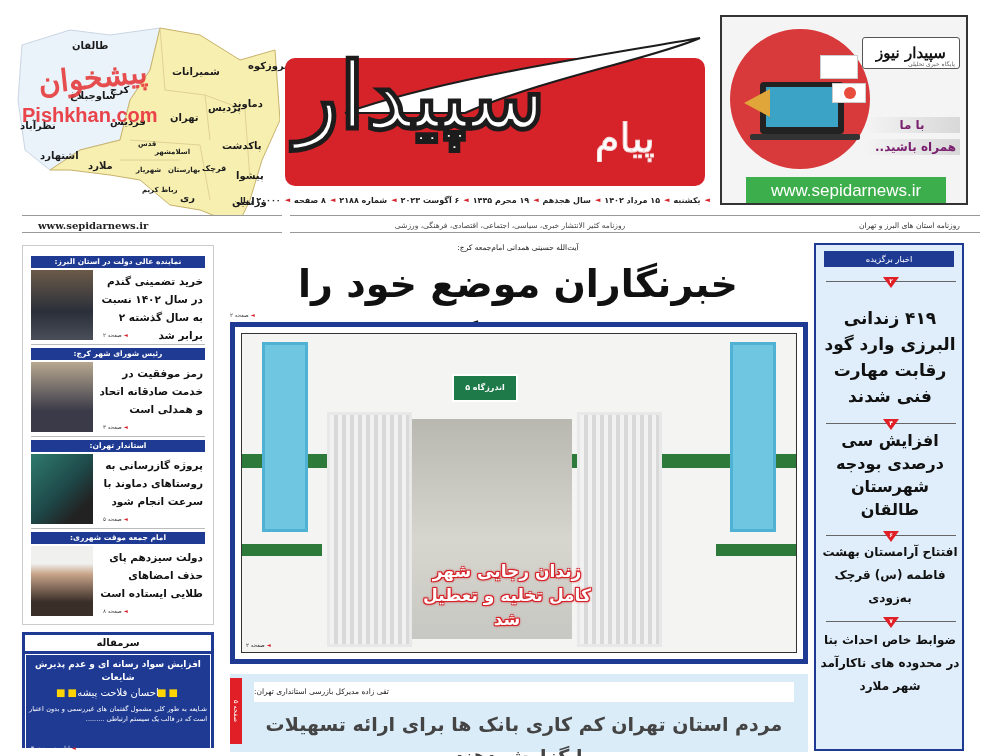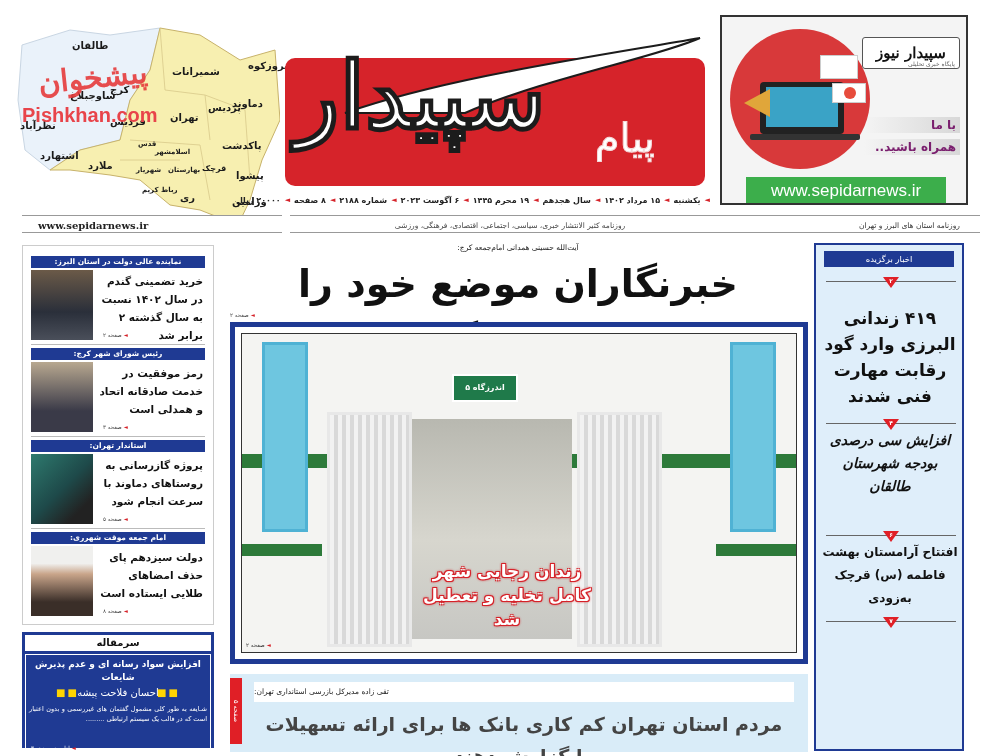--- a/index.html
+++ b/index.html
@@ -30,21 +30,21 @@
   #ad .laptop { position: absolute; left: 38px; top: 65px; width: 84px; height: 52px; background: #222; border-radius: 4px; }
   #ad .screen { position: absolute; left: 44px; top: 70px; width: 72px; height: 40px; background: #3aa3c6; }
   #ad .laptop-base { position: absolute; left: 28px; top: 117px; width: 110px; height: 6px; background: #333; border-radius: 2px; }
   #ad .card1 { position: absolute; left: 98px; top: 38px; width: 38px; height: 24px; background: #fff; border: 1px solid #ccc; }
   #ad .card2 { position: absolute; left: 110px; top: 66px; width: 34px; height: 20px; background: #fff; border: 1px solid #ccc; }
   #ad .play { position: absolute; left: 122px; top: 70px; width: 12px; height: 12px; border-radius: 50%; background: #e74c3c; }
   #ad .megaphone { position: absolute; left: 22px; top: 72px; width: 0; height: 0; border-top: 14px solid transparent; border-bottom: 14px solid transparent; border-right: 26px solid #e0a63a; }
   #ad .brand { position: absolute; right: 6px; top: 20px; width: 98px; height: 32px; border: 1px solid #555; border-radius: 3px; background: #fff; font-family: "DejaVu Serif", serif; font-size: 15px; font-weight: bold; text-align: center; line-height: 30px; color: #111; }
   #ad .brand small { font-size: 6px; color: #666; position: absolute; right: 4px; bottom: 1px; line-height: 1; font-weight: normal; }
   #ad .slogan1, #ad .slogan2 { position: absolute; right: 6px; font-size: 12px; font-weight: bold; color: #7a1f6e; background: linear-gradient(to left, #d8d8d8, rgba(255,255,255,0)); padding: 1px 4px; width: 96px; text-align: right; }
-  #ad .slogan1 { top: 100px; }
+  #ad .slogan1 { top: 100px; text-align: center; }
   #ad .slogan2 { top: 122px; }
   #ad .url { position: absolute; left: 24px; top: 160px; width: 200px; height: 28px; background: #3cae4b; color: #fff; font-family: "Liberation Sans", sans-serif; font-size: 17px; text-align: center; line-height: 28px; direction: ltr; }
 
   
   .rule { position: absolute; height: 1px; background: #999; }
   #site-url-left { left: 38px; top: 220px; font-family: "DejaVu Serif", serif; font-size: 10px; font-weight: bold; color: #222; direction: ltr; }
   #tagline-center { left: 300px; top: 221px; width: 420px; text-align: center; font-size: 7.5px; color: #444; }
   #tagline-right { right: 40px; top: 221px; font-size: 7.5px; color: #333; }
 
   
@@ -95,21 +95,21 @@
   #bottom-story .head { position: absolute; left: 24px; top: 34px; width: 540px; text-align: center; font-size: 19px; font-weight: bold; color: #444; line-height: 32px; }
 
   
   #right-col { left: 814px; top: 243px; width: 150px; height: 508px; background: #dfeefa; border: 2px solid #1f3a93; }
   #right-col .rh { margin: 6px 8px 0; height: 16px; background: #1f3a93; color: #fff; text-align: center; font-size: 8.5px; line-height: 16px; }
   .rc-div { position: absolute; left: 10px; width: 130px; height: 1px; background: #666; }
   .rc-tri { position: absolute; left: 67px; width: 0; height: 0; border-left: 8px solid transparent; border-right: 8px solid transparent; border-top: 11px solid #e01f26; }
   .rc-num { position: absolute; left: 67px; width: 16px; text-align: center; color: #fff; font-size: 6px; font-weight: bold; }
   .rc-story { position: absolute; left: 4px; width: 140px; text-align: center; font-weight: bold; color: #111; }
   #rs1 { top: 60px; font-size: 17px; line-height: 26px; }
-  #rs2 { top: 184px; font-size: 14px; line-height: 23px; font-style: italic; }
+  #rs2 { top: 184px; font-size: 16px; line-height: 23px; }
   #rs3 { top: 296px; font-size: 12px; line-height: 23px; }
   #rs4 { top: 384px; font-size: 12px; line-height: 23px; }
 </style>
 </head>
 <body>
 
 <div id="map" class="abs">
   <svg viewBox="0 0 280 215">
     <path d="M22,45 L70,30 L110,35 L160,28 L150,70 L130,100 L120,140 L80,150 L50,170 L25,150 L18,100 Z" fill="#eaf2fa" stroke="#c9d6e3" stroke-width="1"></path>
     <path d="M160,28 L200,35 L240,60 L275,50 L280,120 L262,160 L250,200 L238,225 L200,210 L170,205 L140,180 L110,175 L70,170 L50,170 L80,150 L120,140 L130,100 L150,70 Z" fill="#f7efb0" stroke="#c7b26a" stroke-width="1"></path>
@@ -282,13 +282,14 @@
   <div id="rs2" class="rc-story">افزایش سی درصدی بودجه شهرستان طالقان</div>
 
   <div class="rc-div" style="top:290px;"></div>
   <div class="rc-tri" style="top:286px;"></div>
   <div class="rc-num" style="top:286px;">۶</div>
   <div id="rs3" class="rc-story">افتتاح آرامستان بهشت فاطمه (س) قرچک به‌زودی</div>
 
   <div class="rc-div" style="top:376px;"></div>
   <div class="rc-tri" style="top:372px;"></div>
   <div class="rc-num" style="top:372px;">۷</div>
+  <div id="rs4" class="rc-story">ضوابط خاص احداث بنا در محدوده های ناکارآمد شهر ملارد</div>
 </div>
 
 </body></html>

